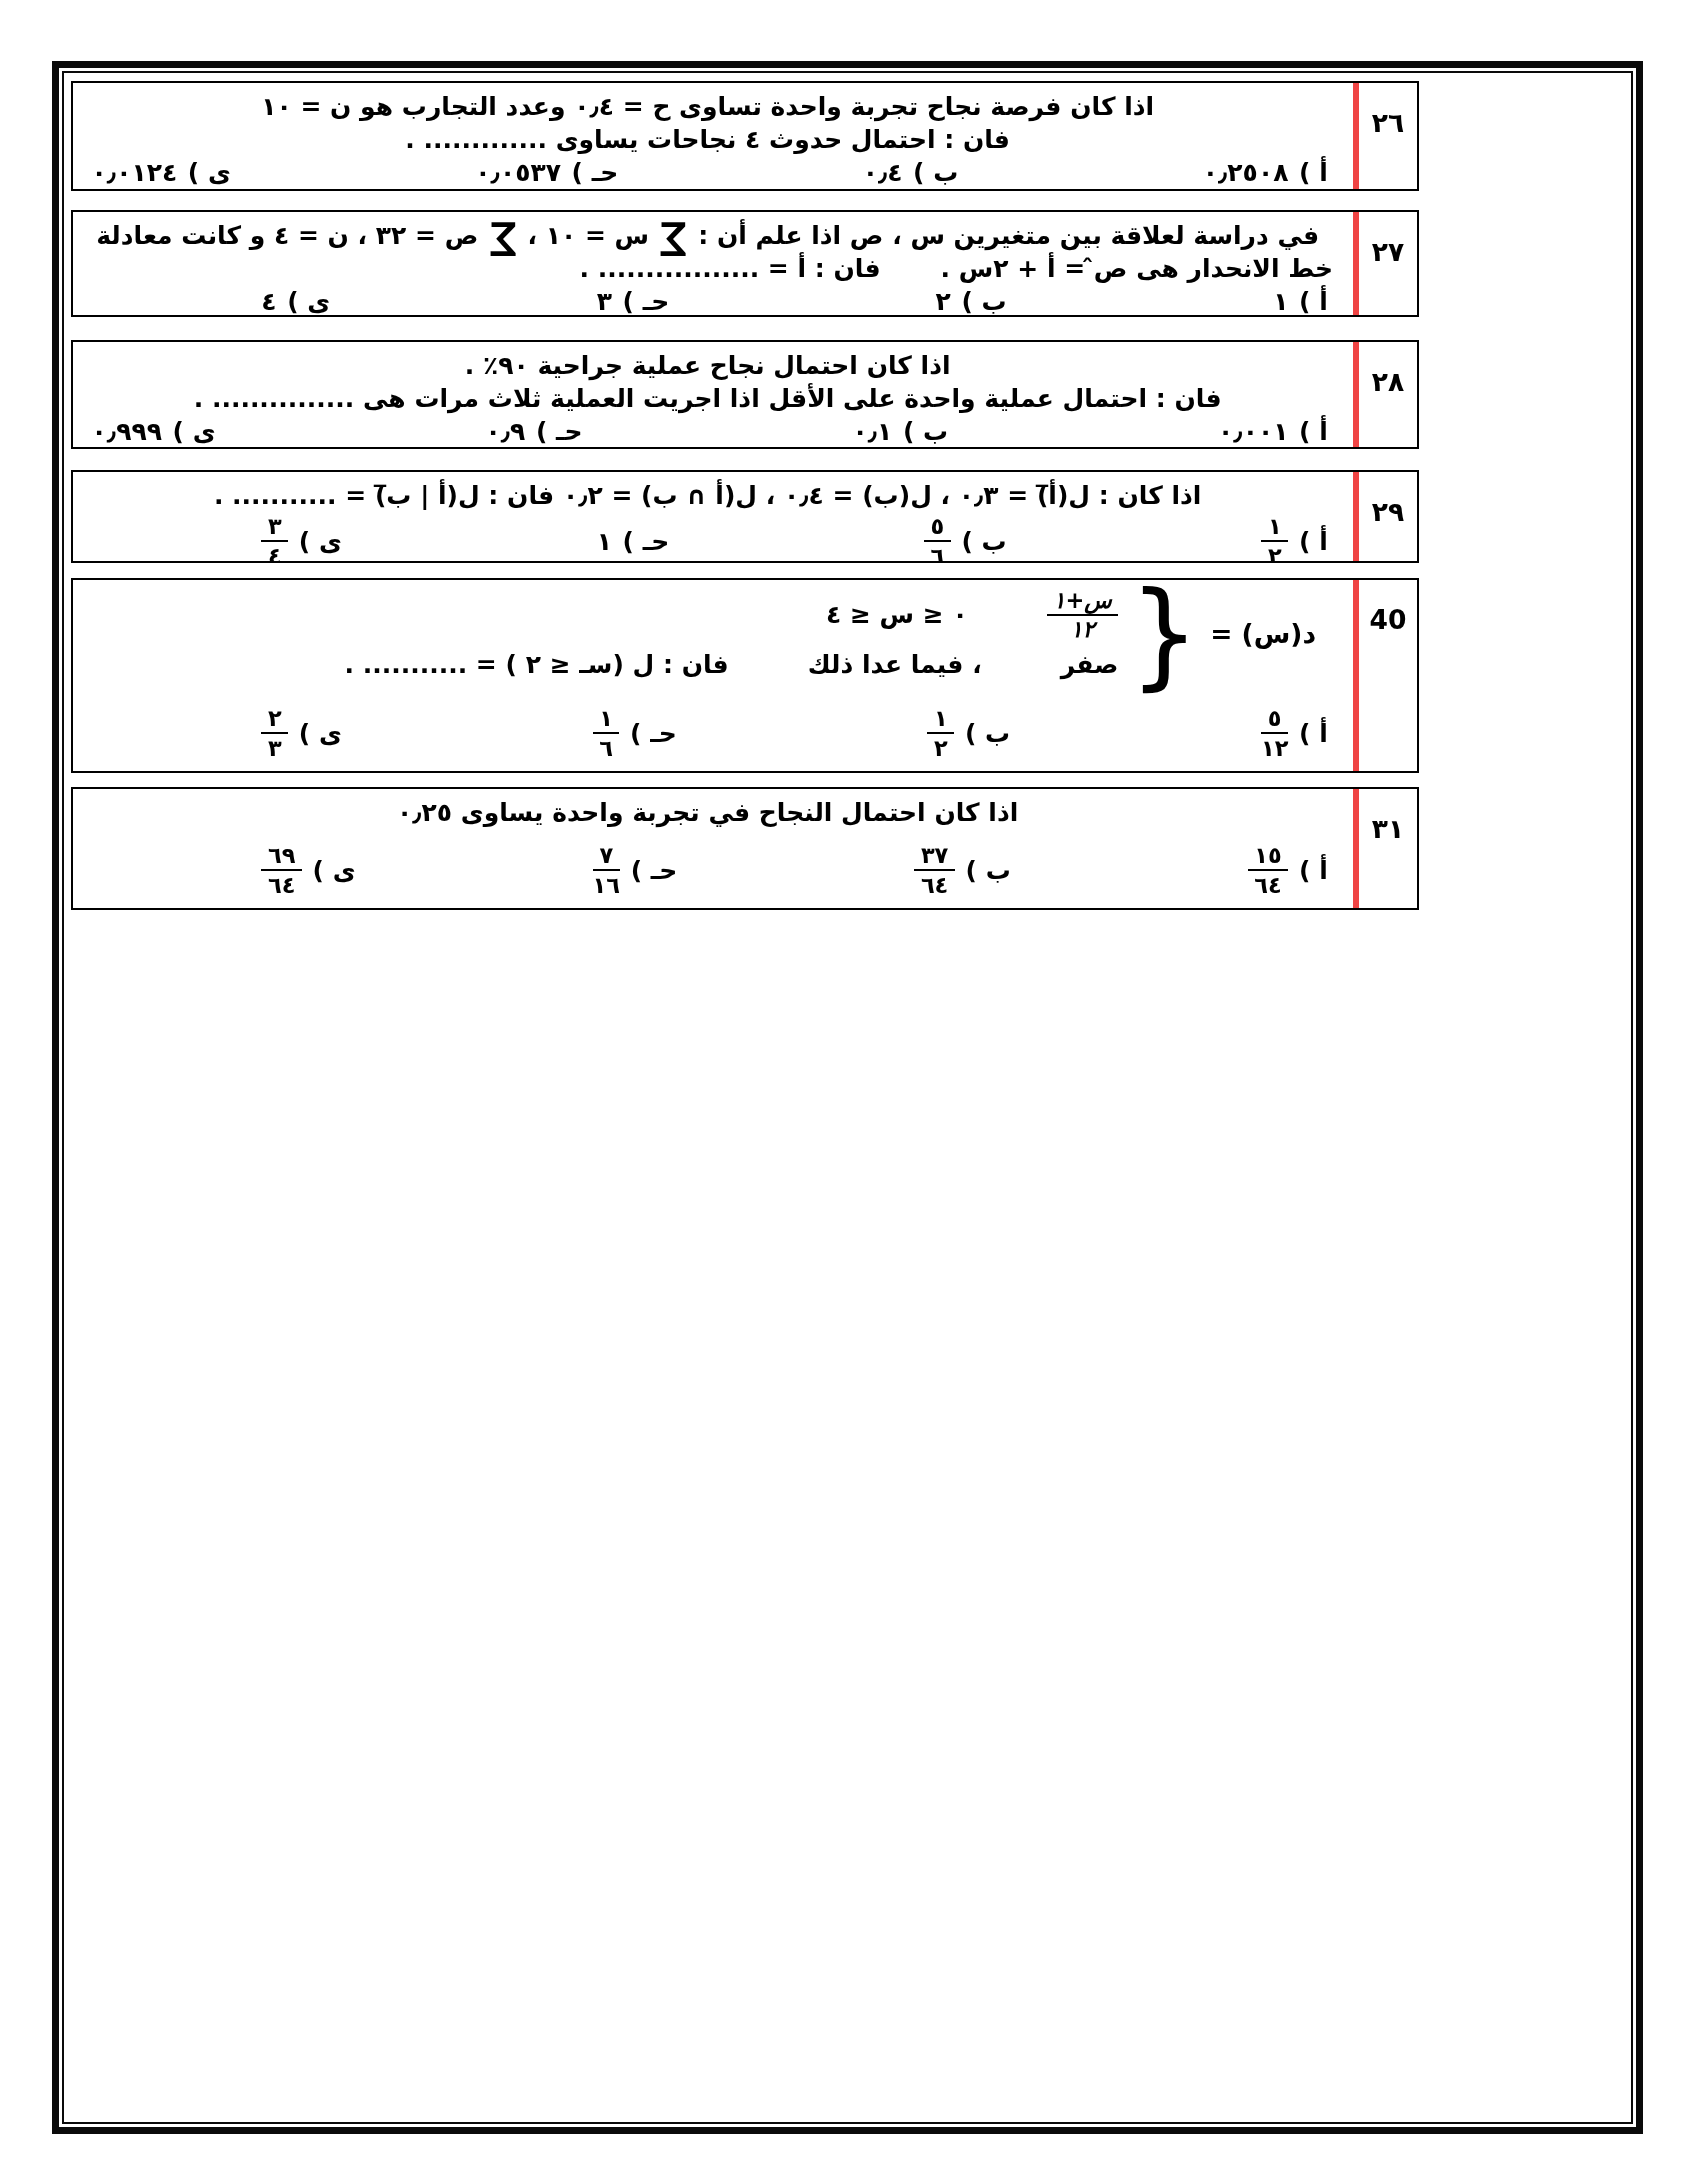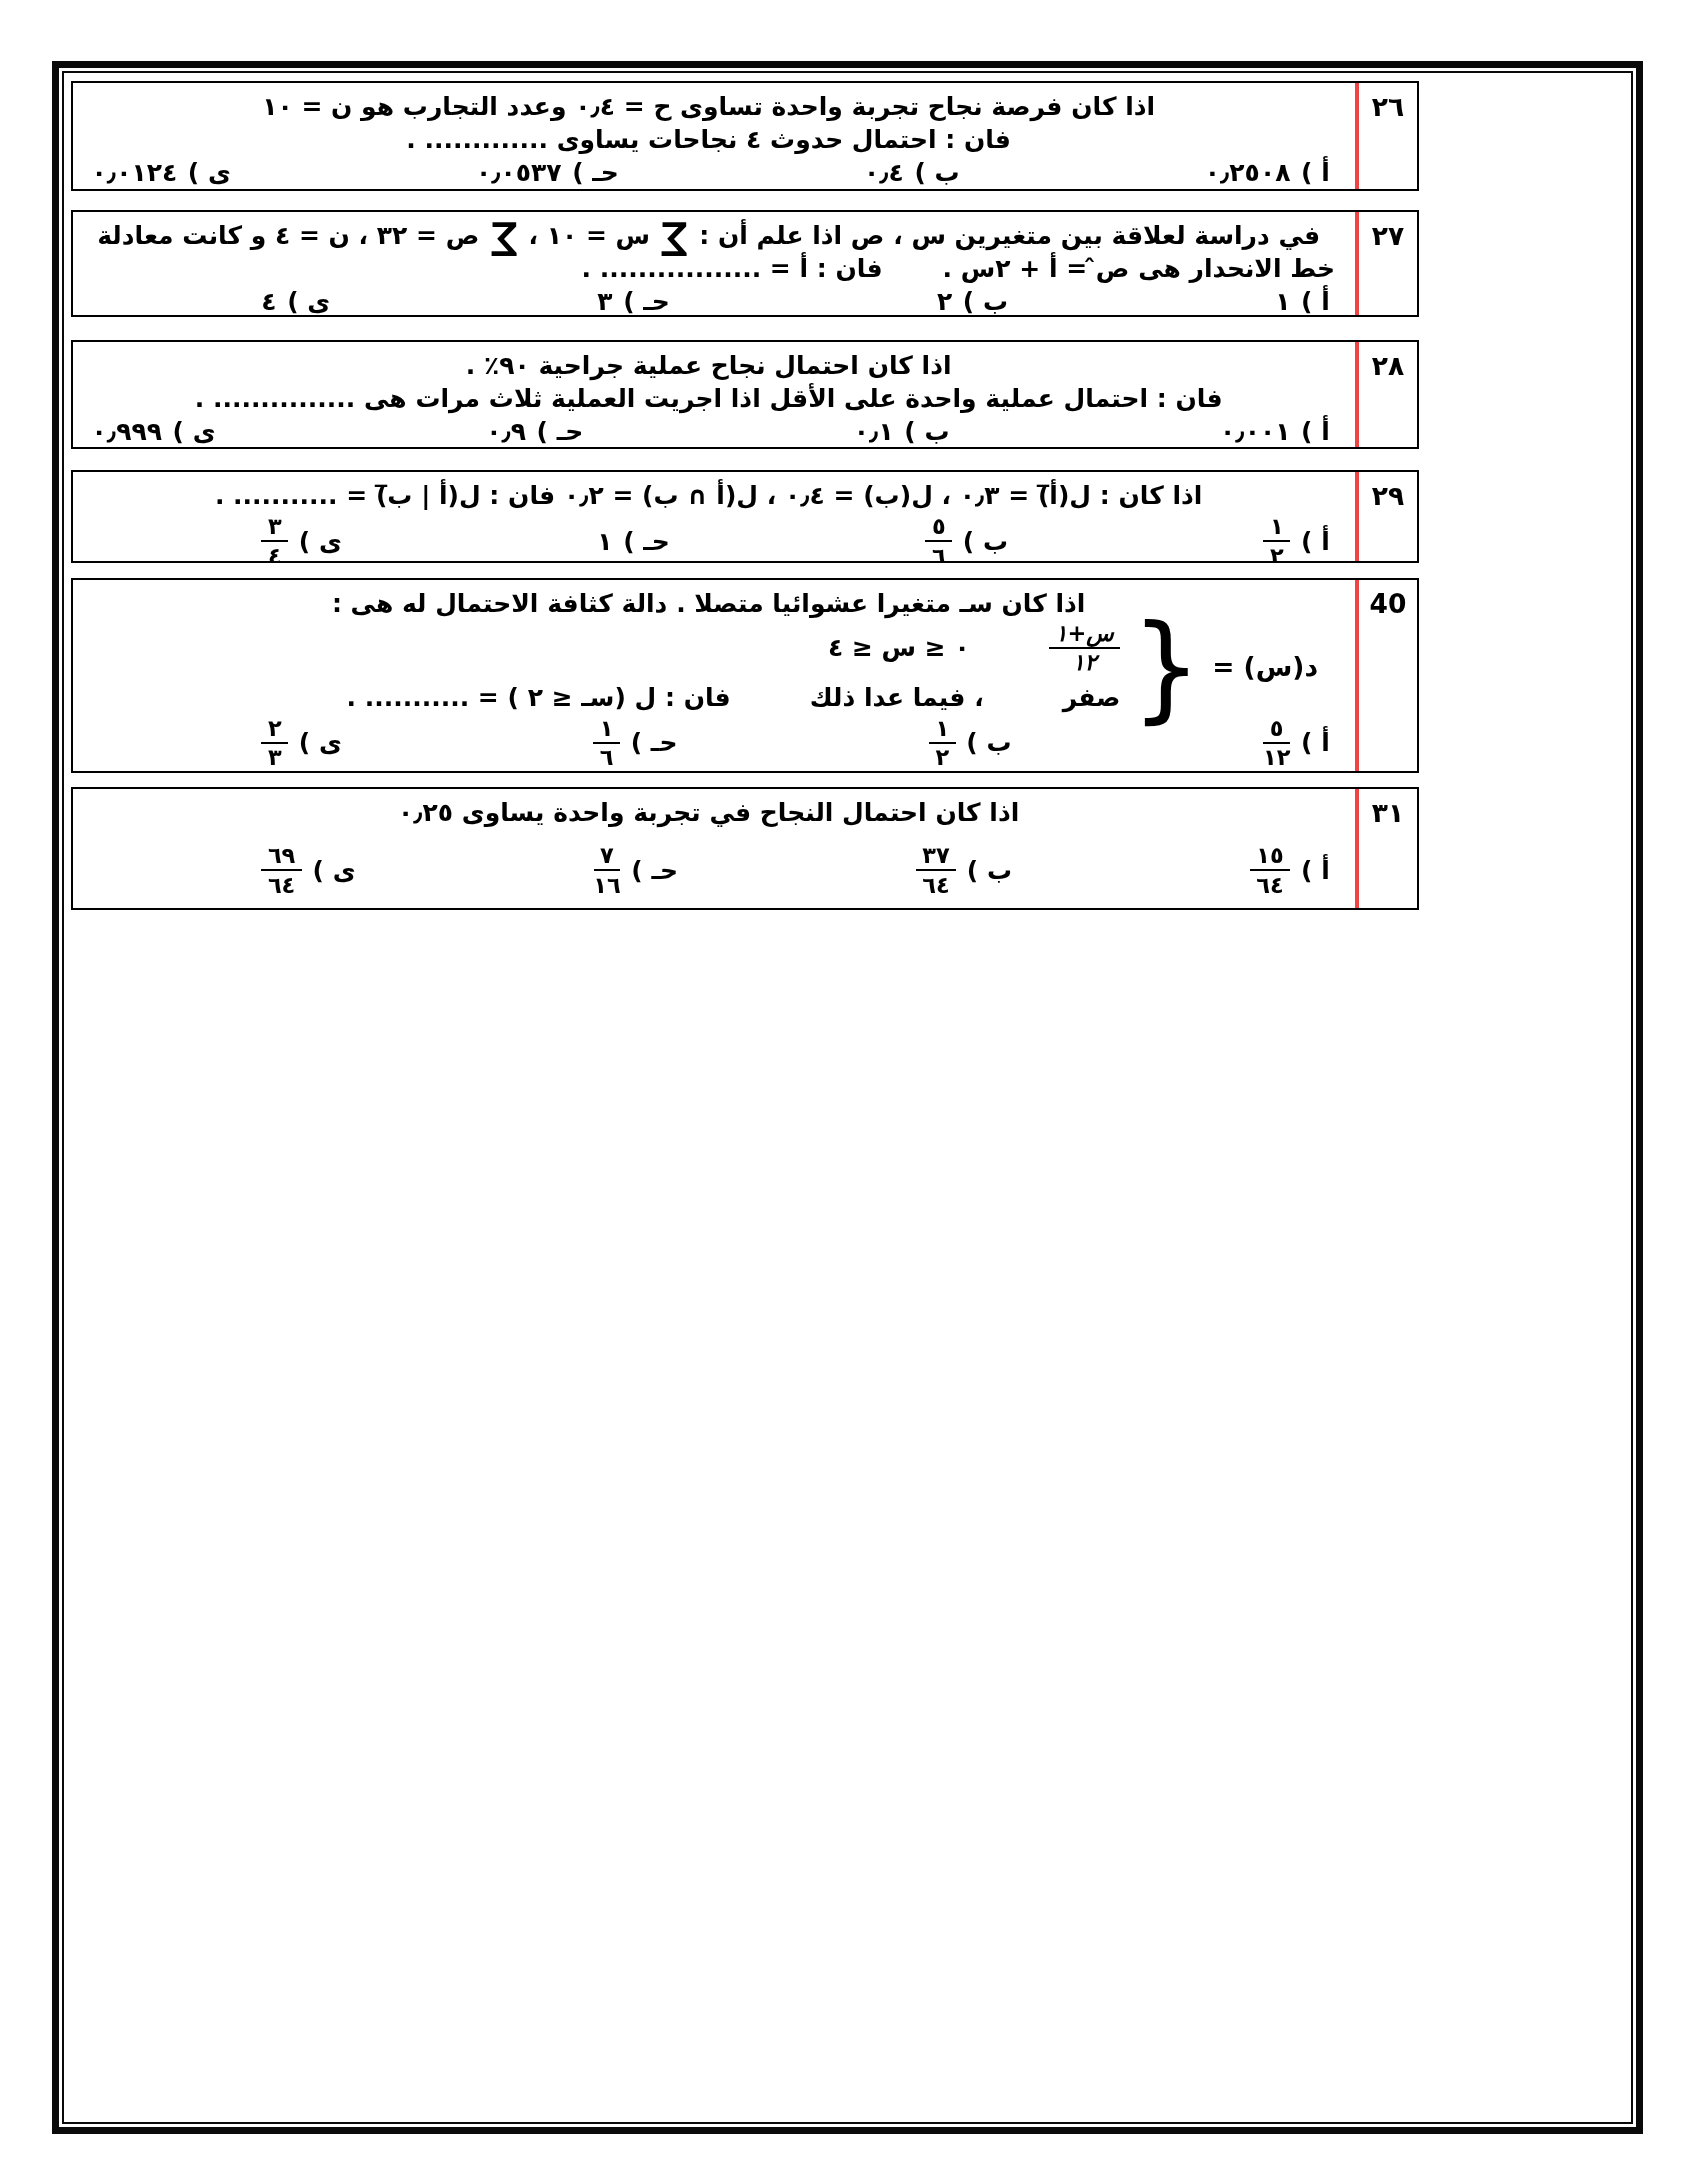--- a/index.html
+++ b/index.html
@@ -9,22 +9,22 @@
   }
   .frame{position:absolute;left:52px;top:61px;width:1577px;height:2059px;border:7.3px solid #0a0a0a;}
   .frame-inner{position:absolute;inset:3.3px;border:2px solid #0a0a0a;}
 
   .qbox{
     position:absolute;left:71px;width:1344px;
     border:2px solid #000;background:#fff;
     display:flex;direction:rtl;overflow:hidden;
   }
   .qnum{
-    width:58px;flex:0 0 58px;border-left:4px solid #ef4444;
-    font-size:26.5px;text-align:center;padding-top:8px;
+    width:58px;flex:0 0 58px;border-left:6px solid #ef4444;
+    font-size:26.5px;text-align:center;padding-top:24px;
   }
   .qbody{
     flex:1;display:flex;flex-direction:column;justify-content:space-between;
     padding:6.6px 20px 6.6px 9.3px;
   }
   .qline{font-size:25px;line-height:1.32;text-align:center;}
   .qline-split{display:flex;direction:rtl;gap:60px;font-size:25px;line-height:1.32;}
 
   .opts{display:flex;direction:rtl;justify-content:space-between;align-items:center;padding:2.6px 5.3px 4px 9.3px;}
   .opts.inset{padding-left:179px;}
@@ -164,21 +164,20 @@
             <span class="den">٤</span>
           </span>
         </div>
     </div>
   </div>
 </section>
 
 <section class="qbox" style="top:578px;height:191px;">
   <div class="qnum">40</div>
   <div class="qbody">
-    <div class="qline">اذا كان سـ متغيرا عشوائيا متصلا . دالة كثافة الاحتمال له هى :</div>
     <div class="pw">
       <div class="pw-lhs">د(س) =</div>
       <div class="pw-brace">}</div>
       <div class="pw-cases">
         <div class="pw-row">
           <span class="frac">
               <span class="num">س+١</span>
               <span class="den">١٢</span>
             </span>
           <span>٠ ≤ س ≤ ٤</span>

